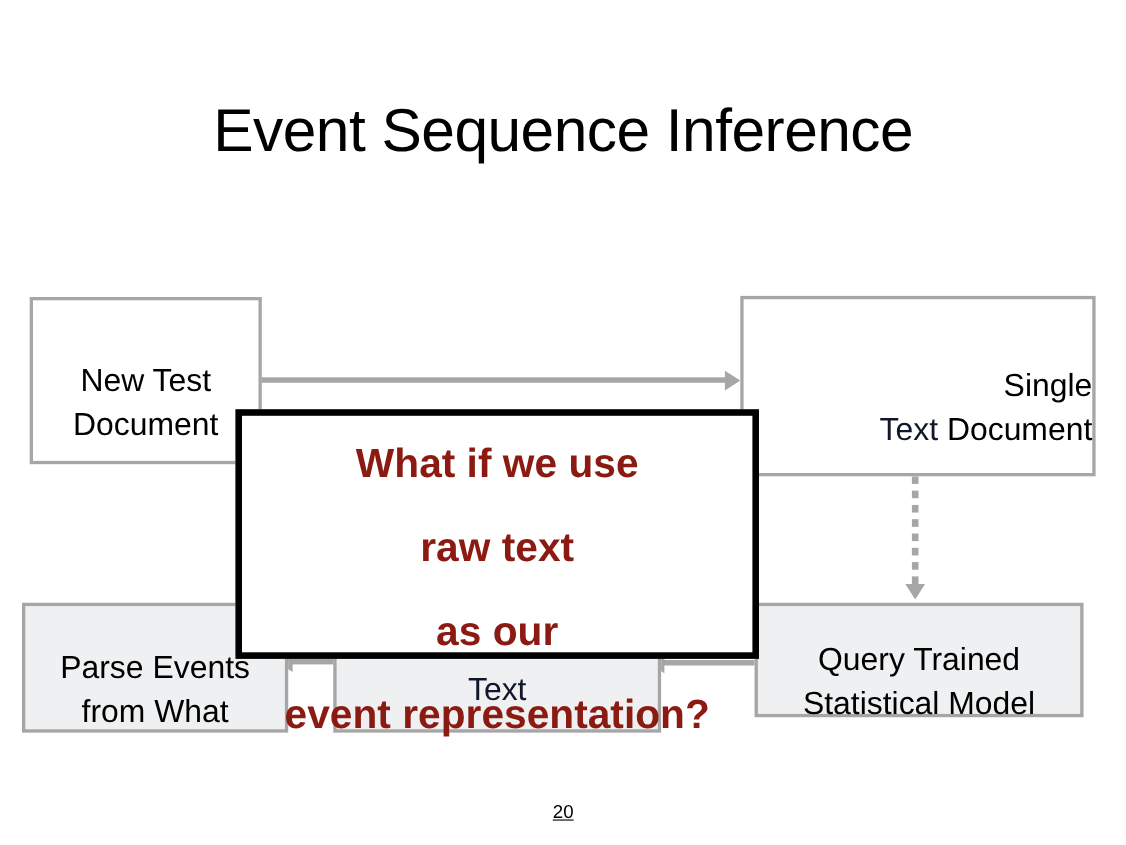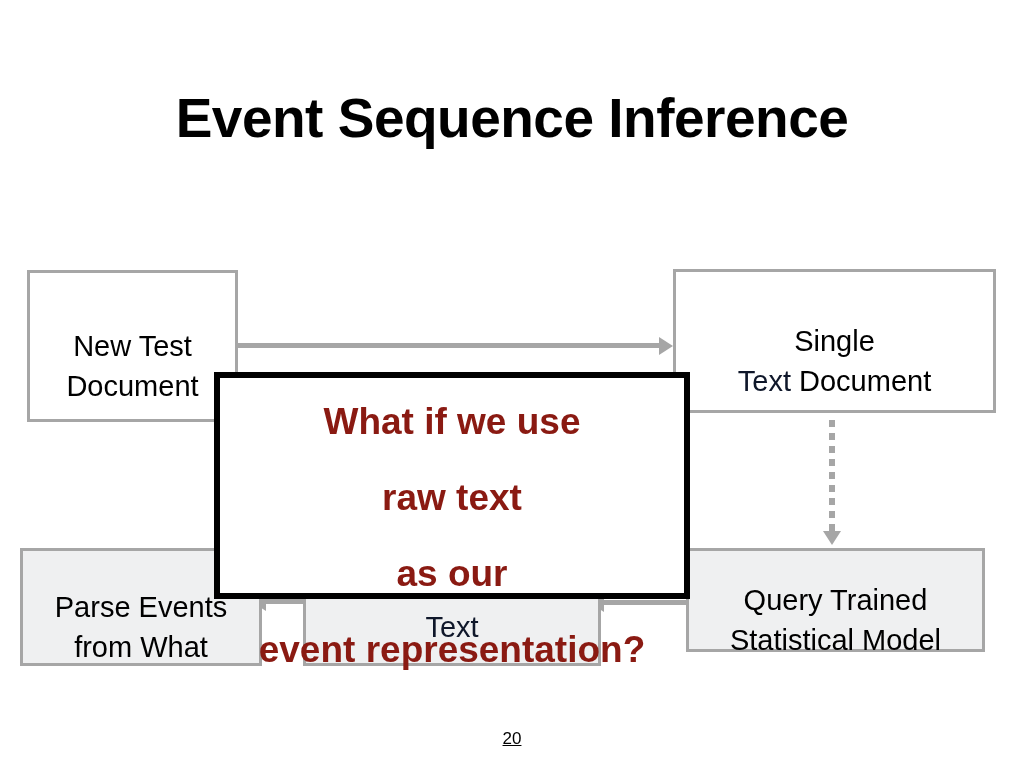--- a/index.html
+++ b/index.html
@@ -19,21 +19,21 @@
   }
 
   
   #slide-title {
     position: absolute;
     left: 0;
     top: 86px;
     width: 1024px;
     text-align: center;
     font-size: 55px;
-    font-weight: 700;
+    font-weight: 400;
     color: #000000;
     letter-spacing: -0.5px;
     line-height: 64px;
     white-space: nowrap;
   }
 
   
   .flowbox {
     position: absolute;
     box-sizing: border-box;
@@ -47,21 +47,21 @@
     line-height: 40px;
   }
   .flowbox.white  { background: #ffffff; }
   .flowbox.grayfill { background: #eff0f1; }
 
   
   #box-new-test-document {
     left: 27px;  top: 270px;  width: 211px; height: 152px;
   }
   #box-single-text-sequence {
-    left: 673px; top: 269px;  width: 323px; height: 144px;
+    left: 673px; top: 269px;  width: 323px; height: 164px; text-align: right;
   }
   #box-parse-events {
     left: 20px;  top: 548px;  width: 242px; height: 118px;
   }
   #box-text {
     left: 303px; top: 548px;  width: 298px; height: 118px;
   }
   #box-query-model {
     left: 686px; top: 548px;  width: 299px; height: 104px;
   }

